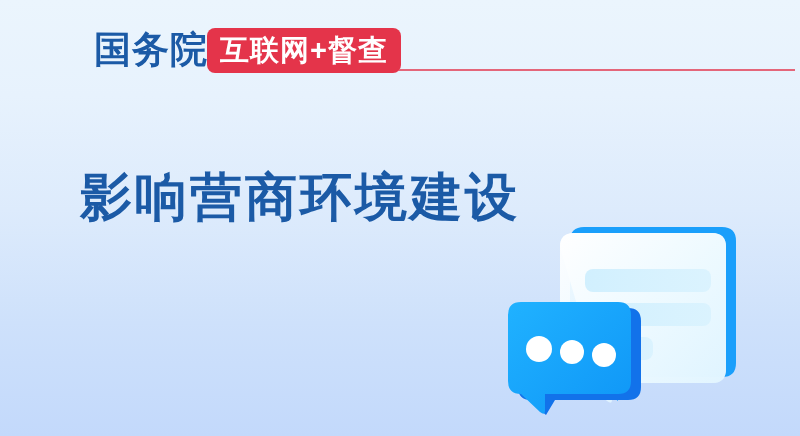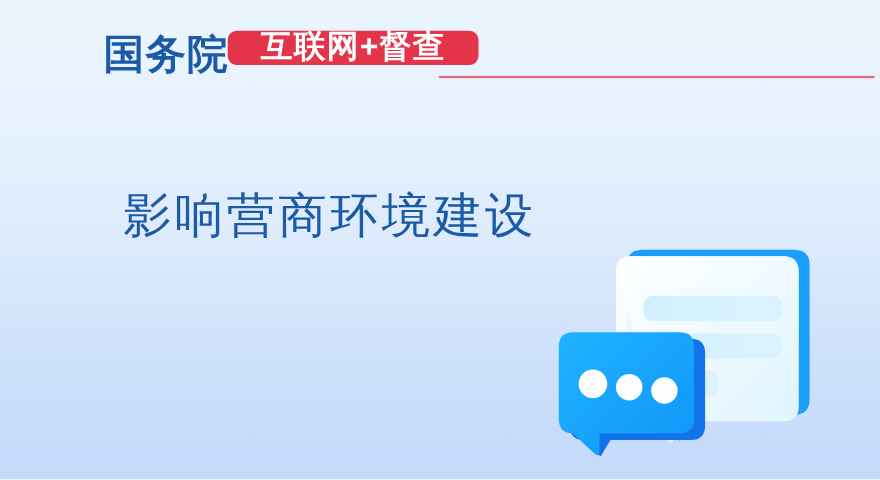--- a/index.html
+++ b/index.html
@@ -38,22 +38,22 @@
     line-height: 44px;
     font-weight: 700;
     letter-spacing: 1px;
     color: #1b5aa6;
     white-space: nowrap;
   }
   .badge {
     position: absolute;
     left: 160px;
     top: 28px;
-    height: 31px;
-    padding: 0 30px;
+    height: 45px;
+    padding: 0 13px;
     border-radius: 8px;
     background: #e4344a;
     display: flex;
     align-items: center;
     justify-content: flex-end;
   }
   .badge-text {
     font-size: 29px;
     line-height: 29px;
     font-weight: 700;
@@ -71,23 +71,23 @@
   }
 
   
   .headline {
     position: absolute;
     left: 0;
     top: 168px;
     width: 600px;
     text-align: center;
     color: #1b5aa6;
-    font-size: 44px;
+    font-size: 52px;
     line-height: 58px;
-    font-weight: 400;
+    font-weight: 700;
     letter-spacing: 3px;
   }
   .headline-line {
     display: block;
     white-space: nowrap;
   }
 
   
   .illustration {
     position: absolute;

